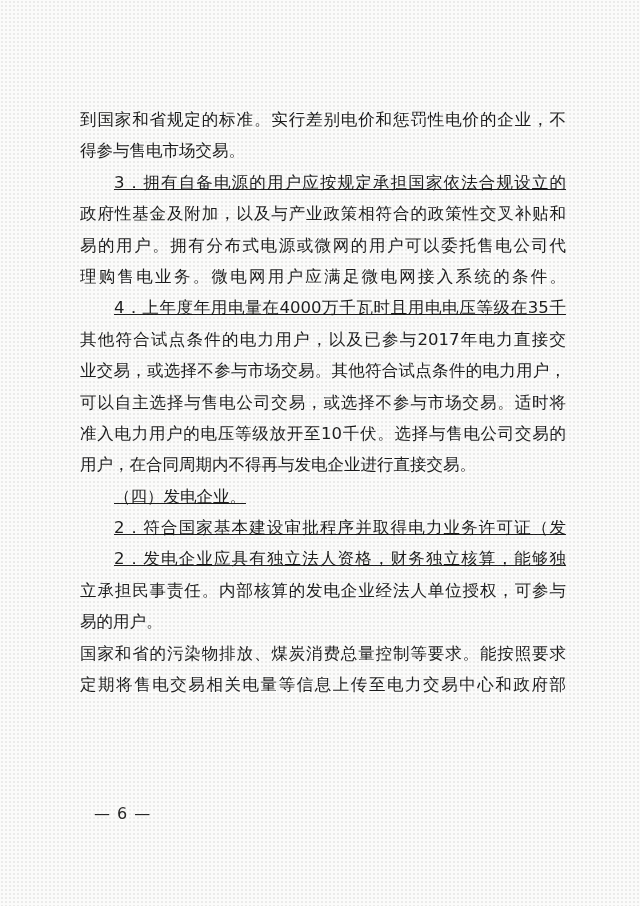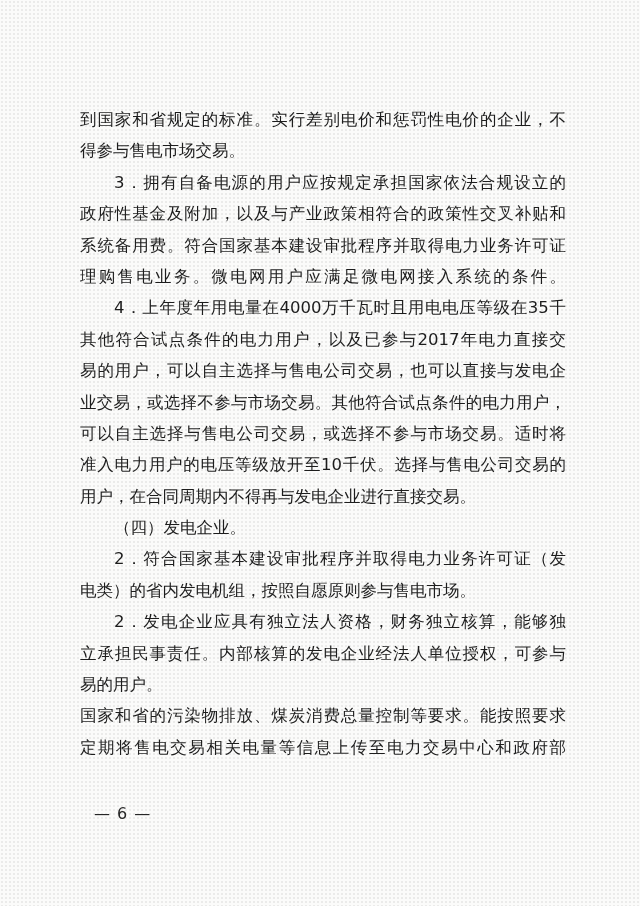--- a/index.html
+++ b/index.html
@@ -28,20 +28,21 @@
     line-height: 31.4px;
     font-size: 16.5px;
     color: #1d1d1d;
     text-align: justify;
     text-align-last: justify;
     overflow: hidden;
     white-space: normal;
   }
   .line.indent {
     text-indent: 34px;
+    text-decoration: underline;
   }
   .line.no-justify {
     text-align: right;
     text-align-last: left;
   }
   .footer {
     position: absolute;
     left: 94px;
     top: 803px;
     font-size: 16px;
@@ -52,32 +53,30 @@
 </style>
 </head>
 <body>
 
 <div class="page">
   <div class="text-block" id="doc-body">
       <div class="line">到国家和省规定的标准。实行差别电价和惩罚性电价的企业，不</div>
       <div class="line no-justify">得参与售电市场交易。</div>
       <div class="line indent">3．拥有自备电源的用户应按规定承担国家依法合规设立的</div>
       <div class="line">政府性基金及附加，以及与产业政策相符合的政策性交叉补贴和</div>
-      <div class="line">系统备用费。符合国家基本建设审批程序并取得电力业务许可证</div>
+      <div class="line">易的用户。拥有分布式电源或微网的用户可以委托售电公司代</div>
       <div class="line">理购售电业务。微电网用户应满足微电网接入系统的条件。</div>
       <div class="line indent">4．上年度年用电量在4000万千瓦时且用电电压等级在35千</div>
       <div class="line">其他符合试点条件的电力用户，以及已参与2017年电力直接交</div>
-      <div class="line">易的用户，可以自主选择与售电公司交易，也可以直接与发电企</div>
       <div class="line">业交易，或选择不参与市场交易。其他符合试点条件的电力用户，</div>
       <div class="line">可以自主选择与售电公司交易，或选择不参与市场交易。适时将</div>
       <div class="line">准入电力用户的电压等级放开至10千伏。选择与售电公司交易的</div>
       <div class="line no-justify">用户，在合同周期内不得再与发电企业进行直接交易。</div>
       <div class="line indent no-justify">（四）发电企业。</div>
       <div class="line indent">2．符合国家基本建设审批程序并取得电力业务许可证（发</div>
-      <div class="line no-justify">电类）的省内发电机组，按照自愿原则参与售电市场。</div>
       <div class="line indent">2．发电企业应具有独立法人资格，财务独立核算，能够独</div>
       <div class="line">立承担民事责任。内部核算的发电企业经法人单位授权，可参与</div>
       <div class="line no-justify">易的用户。</div>
       <div class="line">国家和省的污染物排放、煤炭消费总量控制等要求。能按照要求</div>
       <div class="line">定期将售电交易相关电量等信息上传至电力交易中心和政府部</div>
     </div>
   <div class="footer">— 6 —</div>
 </div>
 
 </body></html>

